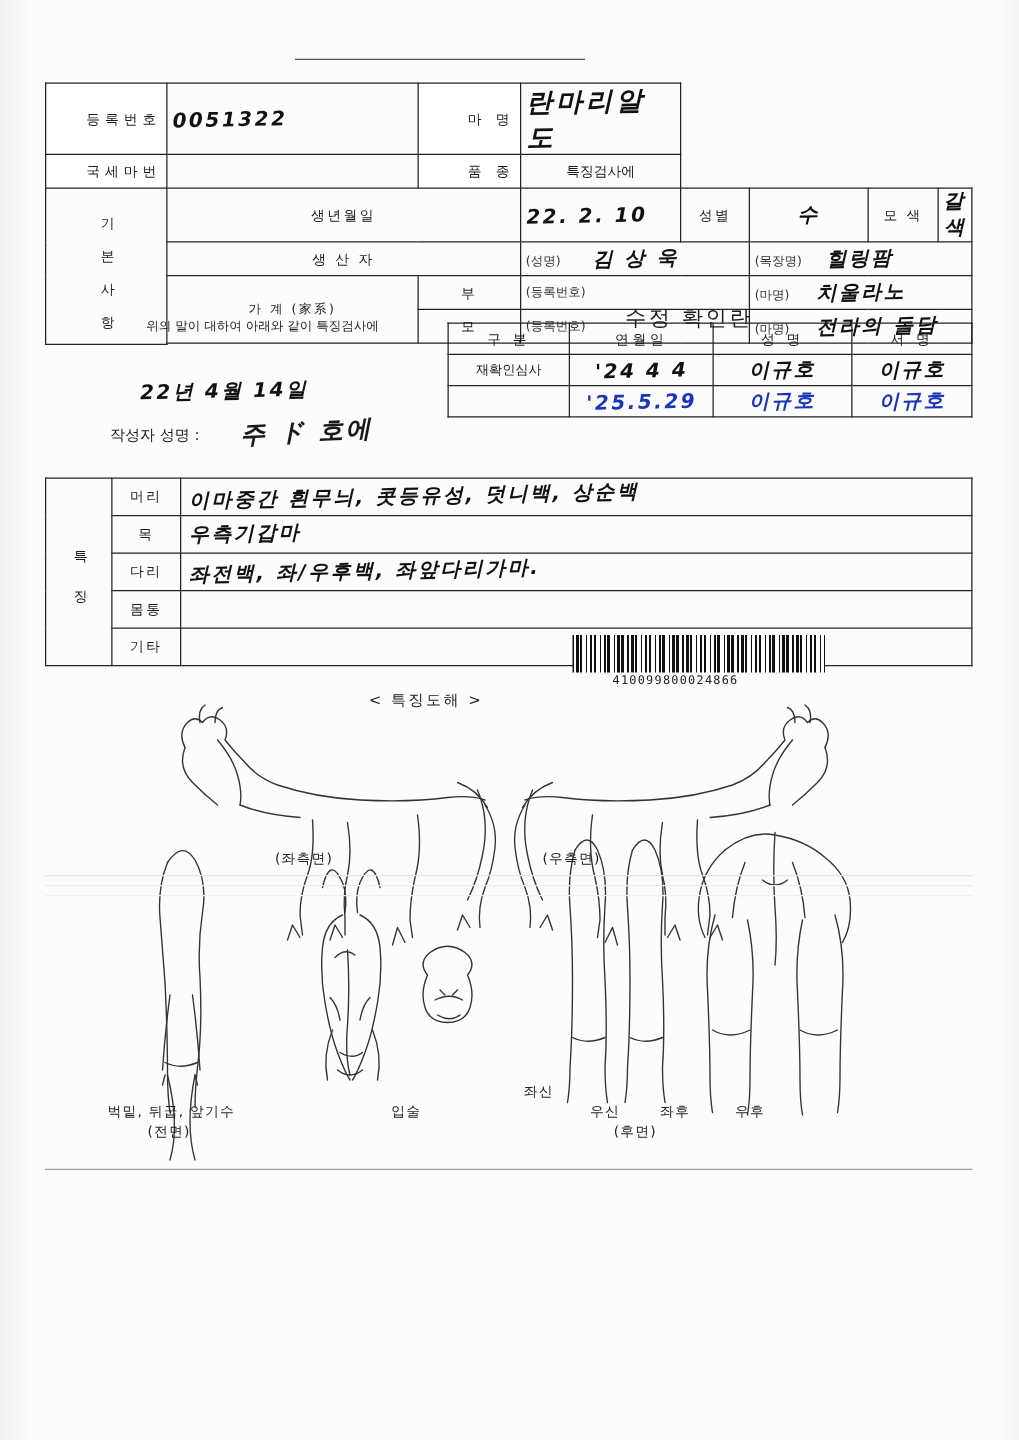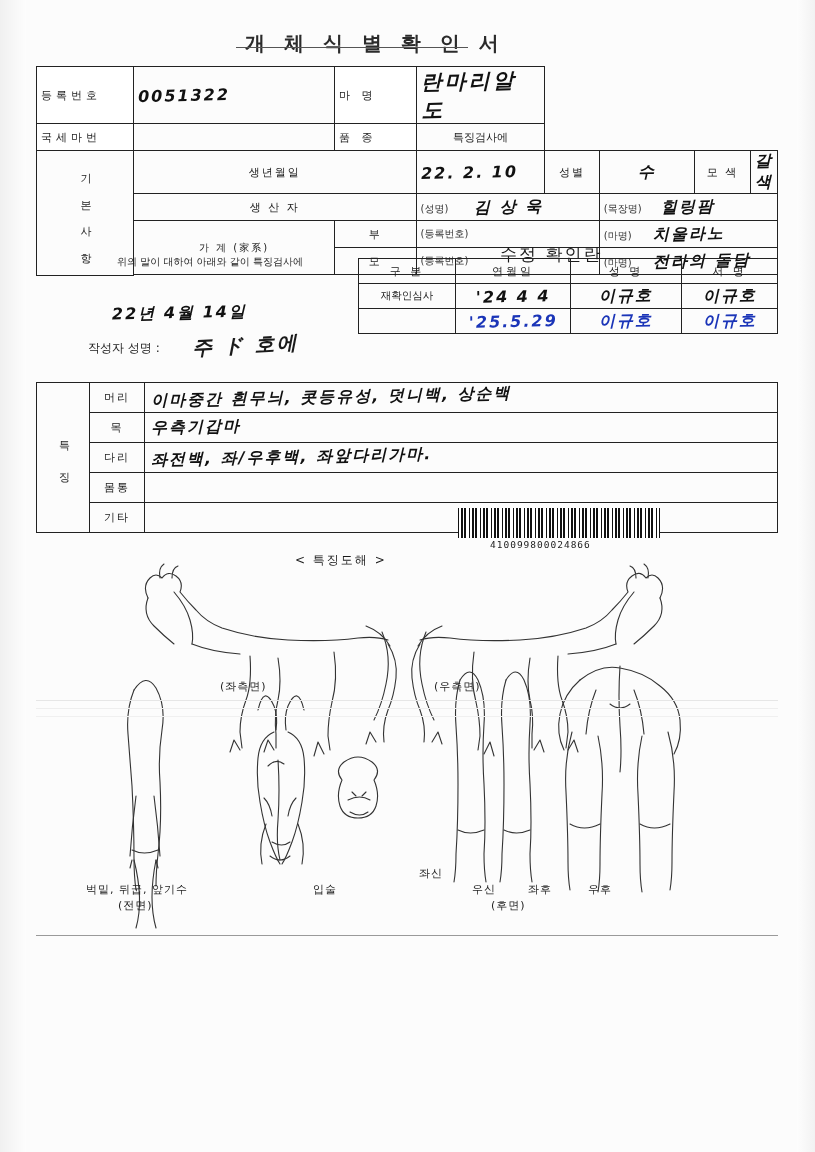--- a/index.html
+++ b/index.html
@@ -33,21 +33,21 @@
     position:absolute;left:36px;top:66px;width:742px;
     border-collapse:collapse;
     font-size:11px;
   }
   .tbl td{
     border:1px solid #222;
     height:26px;
     padding:0 4px;
     vertical-align:middle;
   }
-  .lbl{text-align:left;letter-spacing:4px;background:#fff;white-space:nowrap;}
+  .lbl{text-align:right;letter-spacing:4px;background:#fff;white-space:nowrap;}
   .lbl-narrow{text-align:center;letter-spacing:2px;}
   .vlbl{text-align:center;letter-spacing:0;width:22px;}
   .hand{
     font-family:"DejaVu Sans","Liberation Sans",sans-serif;
     color:#111;
     font-size:16px;
     font-weight:600;
     font-style:italic;
     letter-spacing:2px;
     transform:rotate(-1.2deg);
@@ -124,21 +124,20 @@
   svg{display:block;}
   .hcap{fill:none;stroke:#333;stroke-width:1.1;stroke-linejoin:round;stroke-linecap:round;}
 </style>
 </head>
 <body>
 
 <div class="page">
   <div class="scan-edge-left"></div>
   <div class="scan-edge-right"></div>
 
-  <div class="doc-title">개 체 식 별 확 인 서</div>
   <div class="title-strike"></div>
 
   <table class="tbl">
     <tbody>
         <tr>
       <td class="lbl" style="width:72px">등록번호</td>
       <td style="width:230px">
         <span class="hand">0051322</span>
       </td>
       <td class="lbl" style="width:86px">마 명</td>

